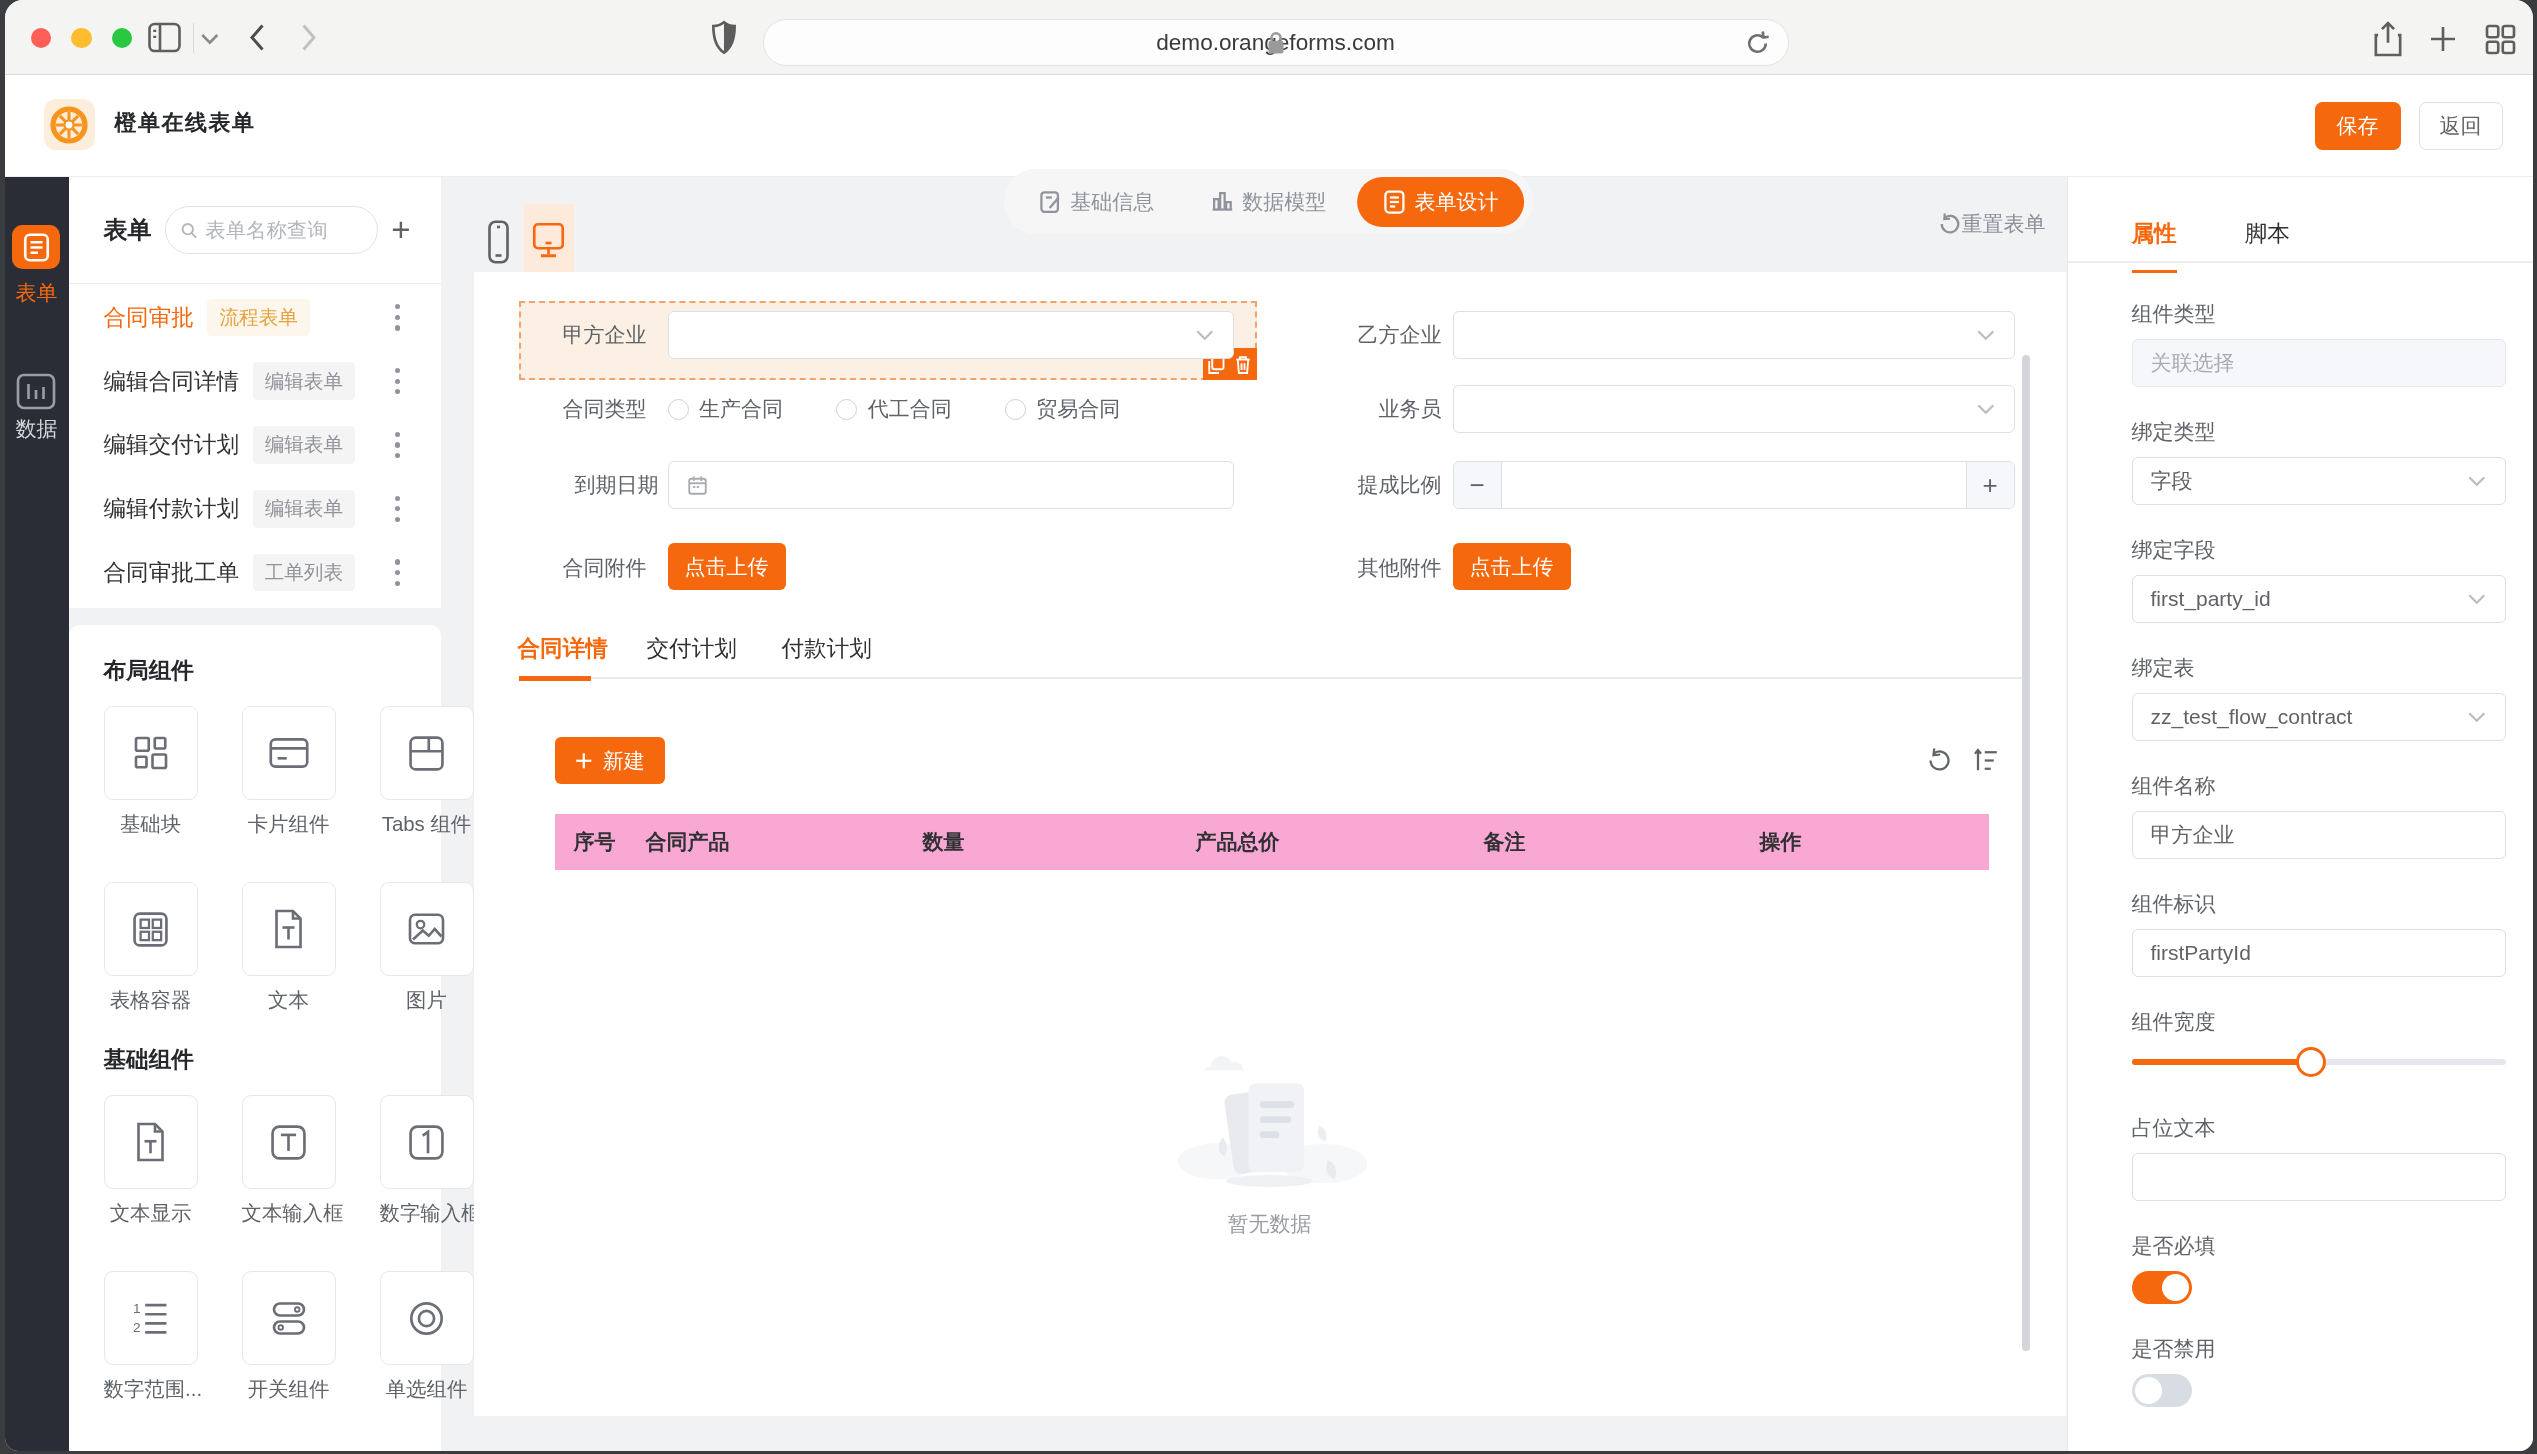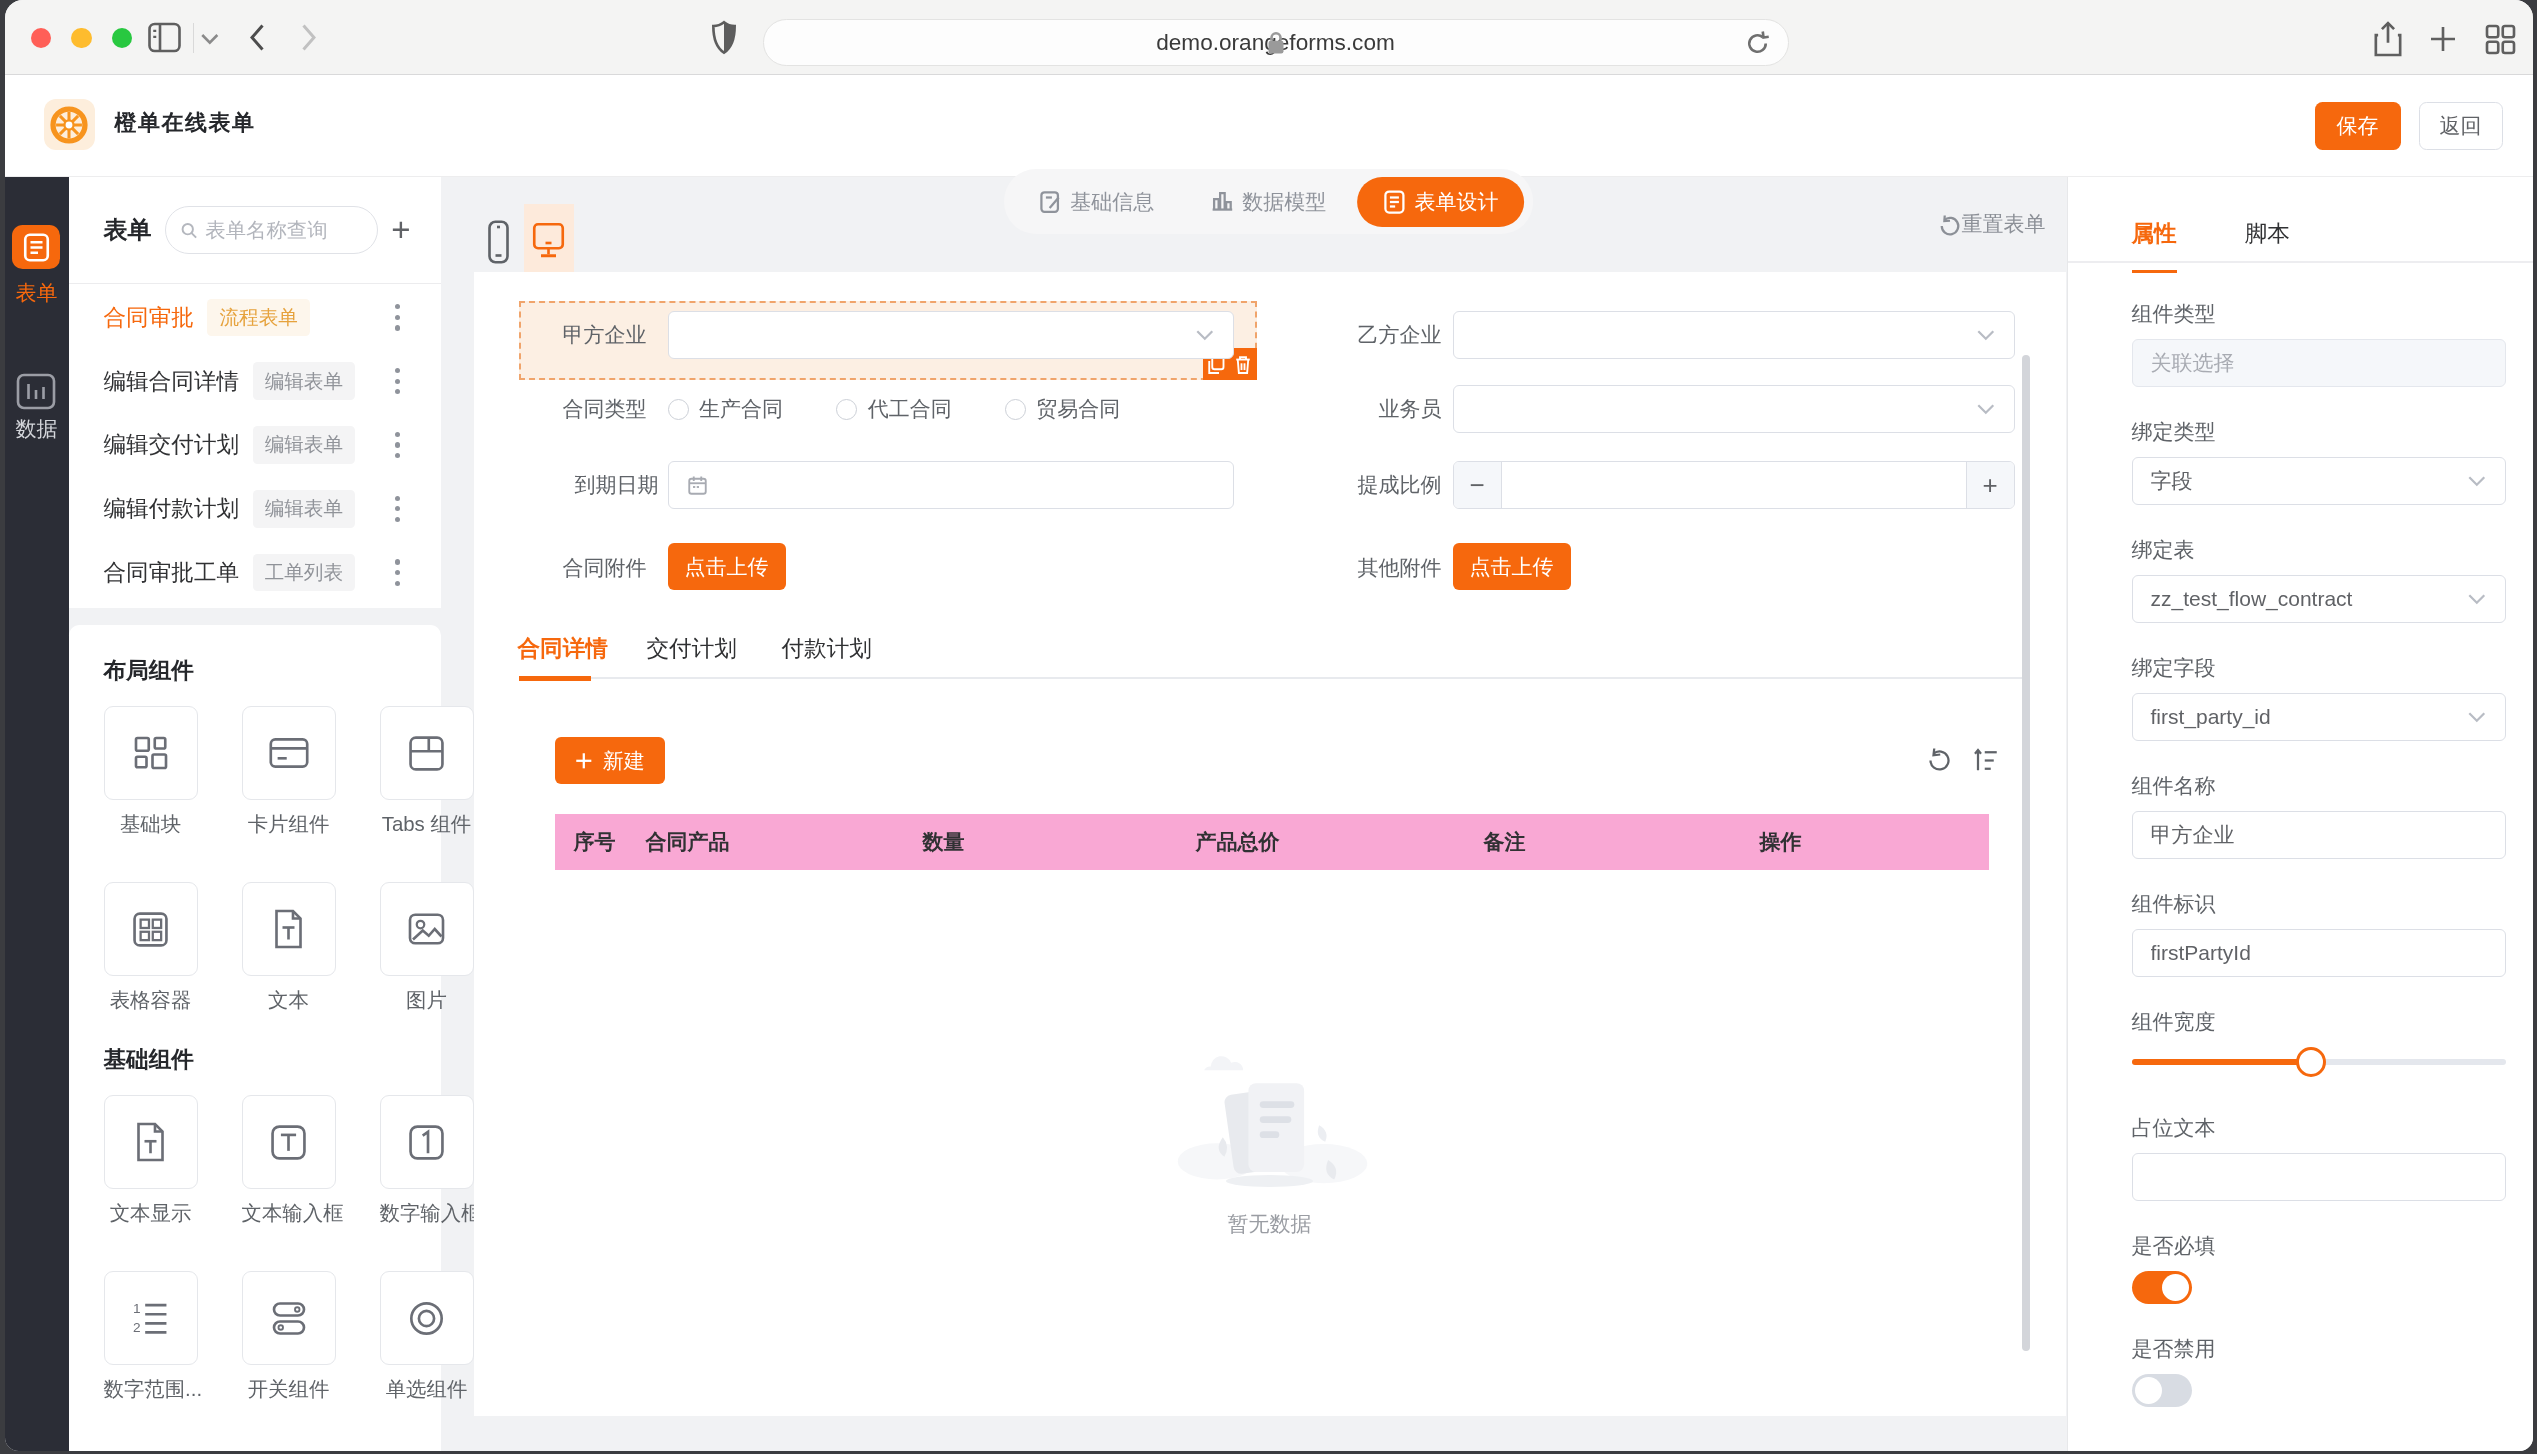--- a/index.html
+++ b/index.html
@@ -61,21 +61,21 @@
   .sec-title { font-size:22.6px; font-weight:700; color:#25272b; }
   .tile-grid { margin-top:20.4px; display:grid; grid-template-columns:repeat(3,94px); column-gap:13.6px; row-gap:22.6px;gap:44px; }
   .tile-cell { width:94px; cursor:grab; }
   .tile-box { width:94px; height:94px; border:1.5px solid #e5e7eb; border-radius:9px; background:#fff; display:flex; align-items:center; justify-content:center; }
   .tile-lab { margin-top:9.8px; text-align:center; font-size:20.4px; color:#5f6368; white-space:nowrap; }
 
   
   .device-btn { position:absolute; top:204px; width:50px; height:75px; display:flex; align-items:center; justify-content:center; cursor:pointer; }
   #dev-phone { left:469px; }
   #dev-desktop { left:519px; background:#fdeadb; }
-  .reset-form { position:absolute; top:210px; right:487px; display:flex; align-items:flex-end; color:#8c9097; font-size:21px; cursor:pointer; }
+  .reset-form { position:absolute; top:210px; right:487px; display:flex; align-items:center; color:#8c9097; font-size:21px; cursor:pointer; }
   .form-panel { position:absolute; left:469px; top:272px; width:1592px; height:1144px; background:#fff; }
   .fld-label { position:absolute; height:48px; line-height:48px; text-align:right; font-size:21px; color:#5f6368; }
   .sel, .inp { position:absolute; height:48px; background:#fff; border:1.5px solid #dcdfe6; border-radius:6px; display:flex; align-items:center; padding:0 18px; font-size:21px; color:#606266; }
   .sel .chev { margin-left:auto; }
   .selected-box { position:absolute; left:45px; top:29px; width:738px; height:79px; background:#fcefe3; border:2.3px dashed #f0a46b; }
   .act-tag { position:absolute; right:-2.3px; bottom:-2.3px; width:54px; height:32px; background:#f6680d; display:flex; align-items:center; justify-content:center; gap:9px; }
   .radio-row { position:absolute; left:194px; top:113px; height:48px; display:flex; align-items:center; gap:53px; }
   .radio-item { display:flex; align-items:center; gap:10.6px; font-size:21px; color:#5f6368; cursor:pointer; }
   .radio-dot { width:21px; height:21px; border:1.5px solid #ccd0d7; border-radius:50%; background:#fff; }
   .num-input { position:absolute; left:979px; top:189px; width:562px; height:48px; border:1.5px solid #dcdfe6; border-radius:6px; display:flex; overflow:hidden; }
@@ -631,40 +631,40 @@
         <div class="pp-label">绑定类型</div>
         <div class="pp-ctl">
           <span>字段</span>
           <svg style="margin-left:auto" width="19.6" height="12" viewBox="0 0 26 16">
               <path d="M3 3 L13 13 L23 3" fill="none" stroke="#b8bcc4" stroke-width="3"></path>
             </svg>
         </div>
       </div>
 
       <div class="pp-group">
+        <div class="pp-label">绑定字段</div>
+        <div class="pp-ctl">
+          <span>first_party_id</span>
+          <svg style="margin-left:auto" width="19.6" height="12" viewBox="0 0 26 16">
+              <path d="M3 3 L13 13 L23 3" fill="none" stroke="#b8bcc4" stroke-width="3"></path>
+            </svg>
+        </div>
+      </div>
+
+      <div class="pp-group">
         <div class="pp-label">绑定表</div>
         <div class="pp-ctl">
           <span>zz_test_flow_contract</span>
           <svg style="margin-left:auto" width="19.6" height="12" viewBox="0 0 26 16">
               <path d="M3 3 L13 13 L23 3" fill="none" stroke="#b8bcc4" stroke-width="3"></path>
             </svg>
         </div>
       </div>
 
       <div class="pp-group">
-        <div class="pp-label">绑定字段</div>
-        <div class="pp-ctl">
-          <span>first_party_id</span>
-          <svg style="margin-left:auto" width="19.6" height="12" viewBox="0 0 26 16">
-              <path d="M3 3 L13 13 L23 3" fill="none" stroke="#b8bcc4" stroke-width="3"></path>
-            </svg>
-        </div>
-      </div>
-
-      <div class="pp-group">
         <div class="pp-label">组件名称</div>
         <div class="pp-ctl">
           <input value="甲方企业" style="">
         </div>
       </div>
 
       <div class="pp-group">
         <div class="pp-label">组件标识</div>
         <div class="pp-ctl">
           <input value="firstPartyId" style="">

